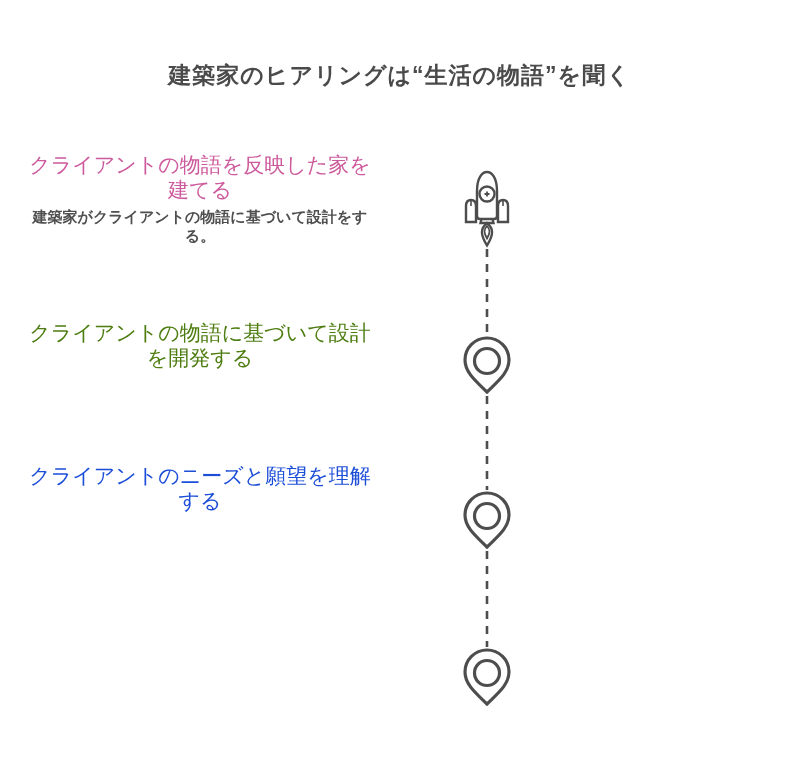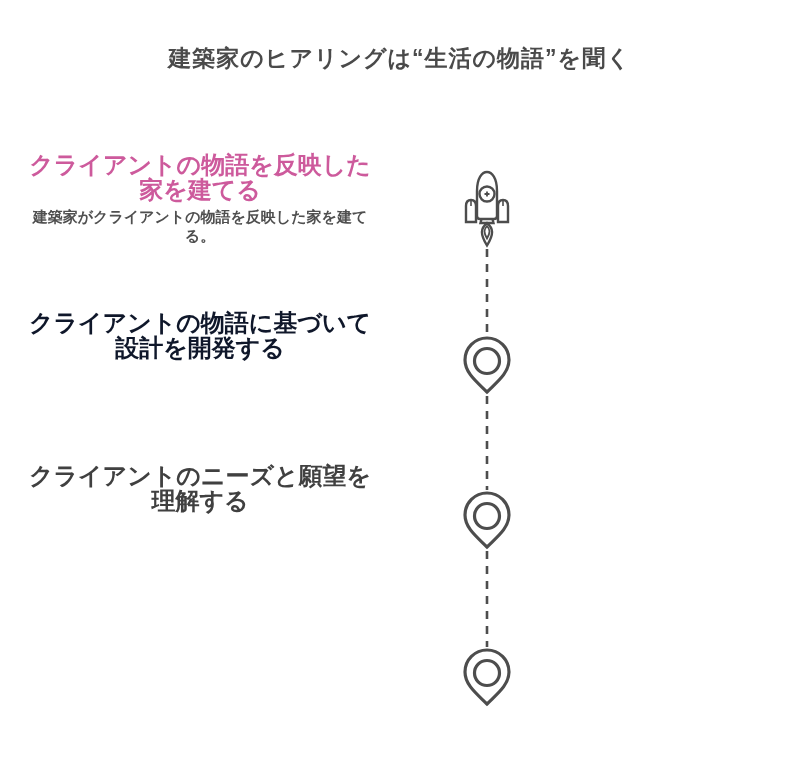--- a/index.html
+++ b/index.html
@@ -13,21 +13,21 @@
     background: #ffffff;
     font-family: "Liberation Sans", "DejaVu Sans", sans-serif;
     overflow: hidden;
   }
   .page {
     position: absolute;
     inset: 0;
   }
   .main-title {
     position: absolute;
-    top: 28px;
+    top: 45px;
     left: 0;
     width: 799px;
     text-align: center;
     font-size: 23px;
     font-weight: 700;
     letter-spacing: 1px;
     color: #4a4a4a;
     line-height: 30px;
   }
   .steps {
@@ -42,22 +42,22 @@
     width: 364px;
     text-align: center;
   }
   .step-1 { top: 152px; }
   .step-2 { top: 310px; }
   .step-3 { top: 463px; }
   .step-4 { top: 619px; }
   .step-title {
     width: 345px;
     margin: 0 auto;
-    font-size: 24px;
-    font-weight: 700;
+    font-size: 21px;
+    font-weight: 400;
     line-height: 25px;
     word-break: break-all;
     overflow-wrap: anywhere;
   }
   .step-desc {
     width: 364px;
     margin: 5px auto 0 auto;
     font-size: 15px;
     font-weight: 700;
     line-height: 19px;
@@ -83,29 +83,29 @@
 <body>
 
 <div class="page">
 
   <h1 class="main-title" style="color: rgb(74, 74, 74);">建築家のヒアリングは“生活の物語”を聞く</h1>
 
   <div class="steps">
 
     <div class="step step-1">
       <div class="step-title" style="color: rgb(205, 90, 156);">クライアントの物語を反映した家を建てる</div>
-      <div class="step-desc">建築家がクライアントの物語を反映した家を建てる。</div>
+      <div class="step-desc">建築家がクライアントの物語に基づいて設計をする。</div>
     </div>
 
     <div class="step step-2">
-      <div class="step-title" style="color: #0f172a;">クライアントの物語に基づいて設計を開発する</div>
+      <div class="step-title" style="color: #4d7c0f; margin-top: 10px;">クライアントの物語に基づいて設計を開発する</div>
     </div>
 
     <div class="step step-3">
-      <div class="step-title" style="color: #404040;">クライアントのニーズと願望を理解する</div>
+      <div class="step-title" style="color: #1d4ed8;">クライアントのニーズと願望を理解する</div>
     </div>
 
     <div class="step step-4">
     </div>
 
   </div>
 
   <div class="timeline" style="color: rgb(77, 77, 77);">
     <svg viewBox="0 0 100 560" fill="none" stroke="currentColor" stroke-width="2.4">
 

